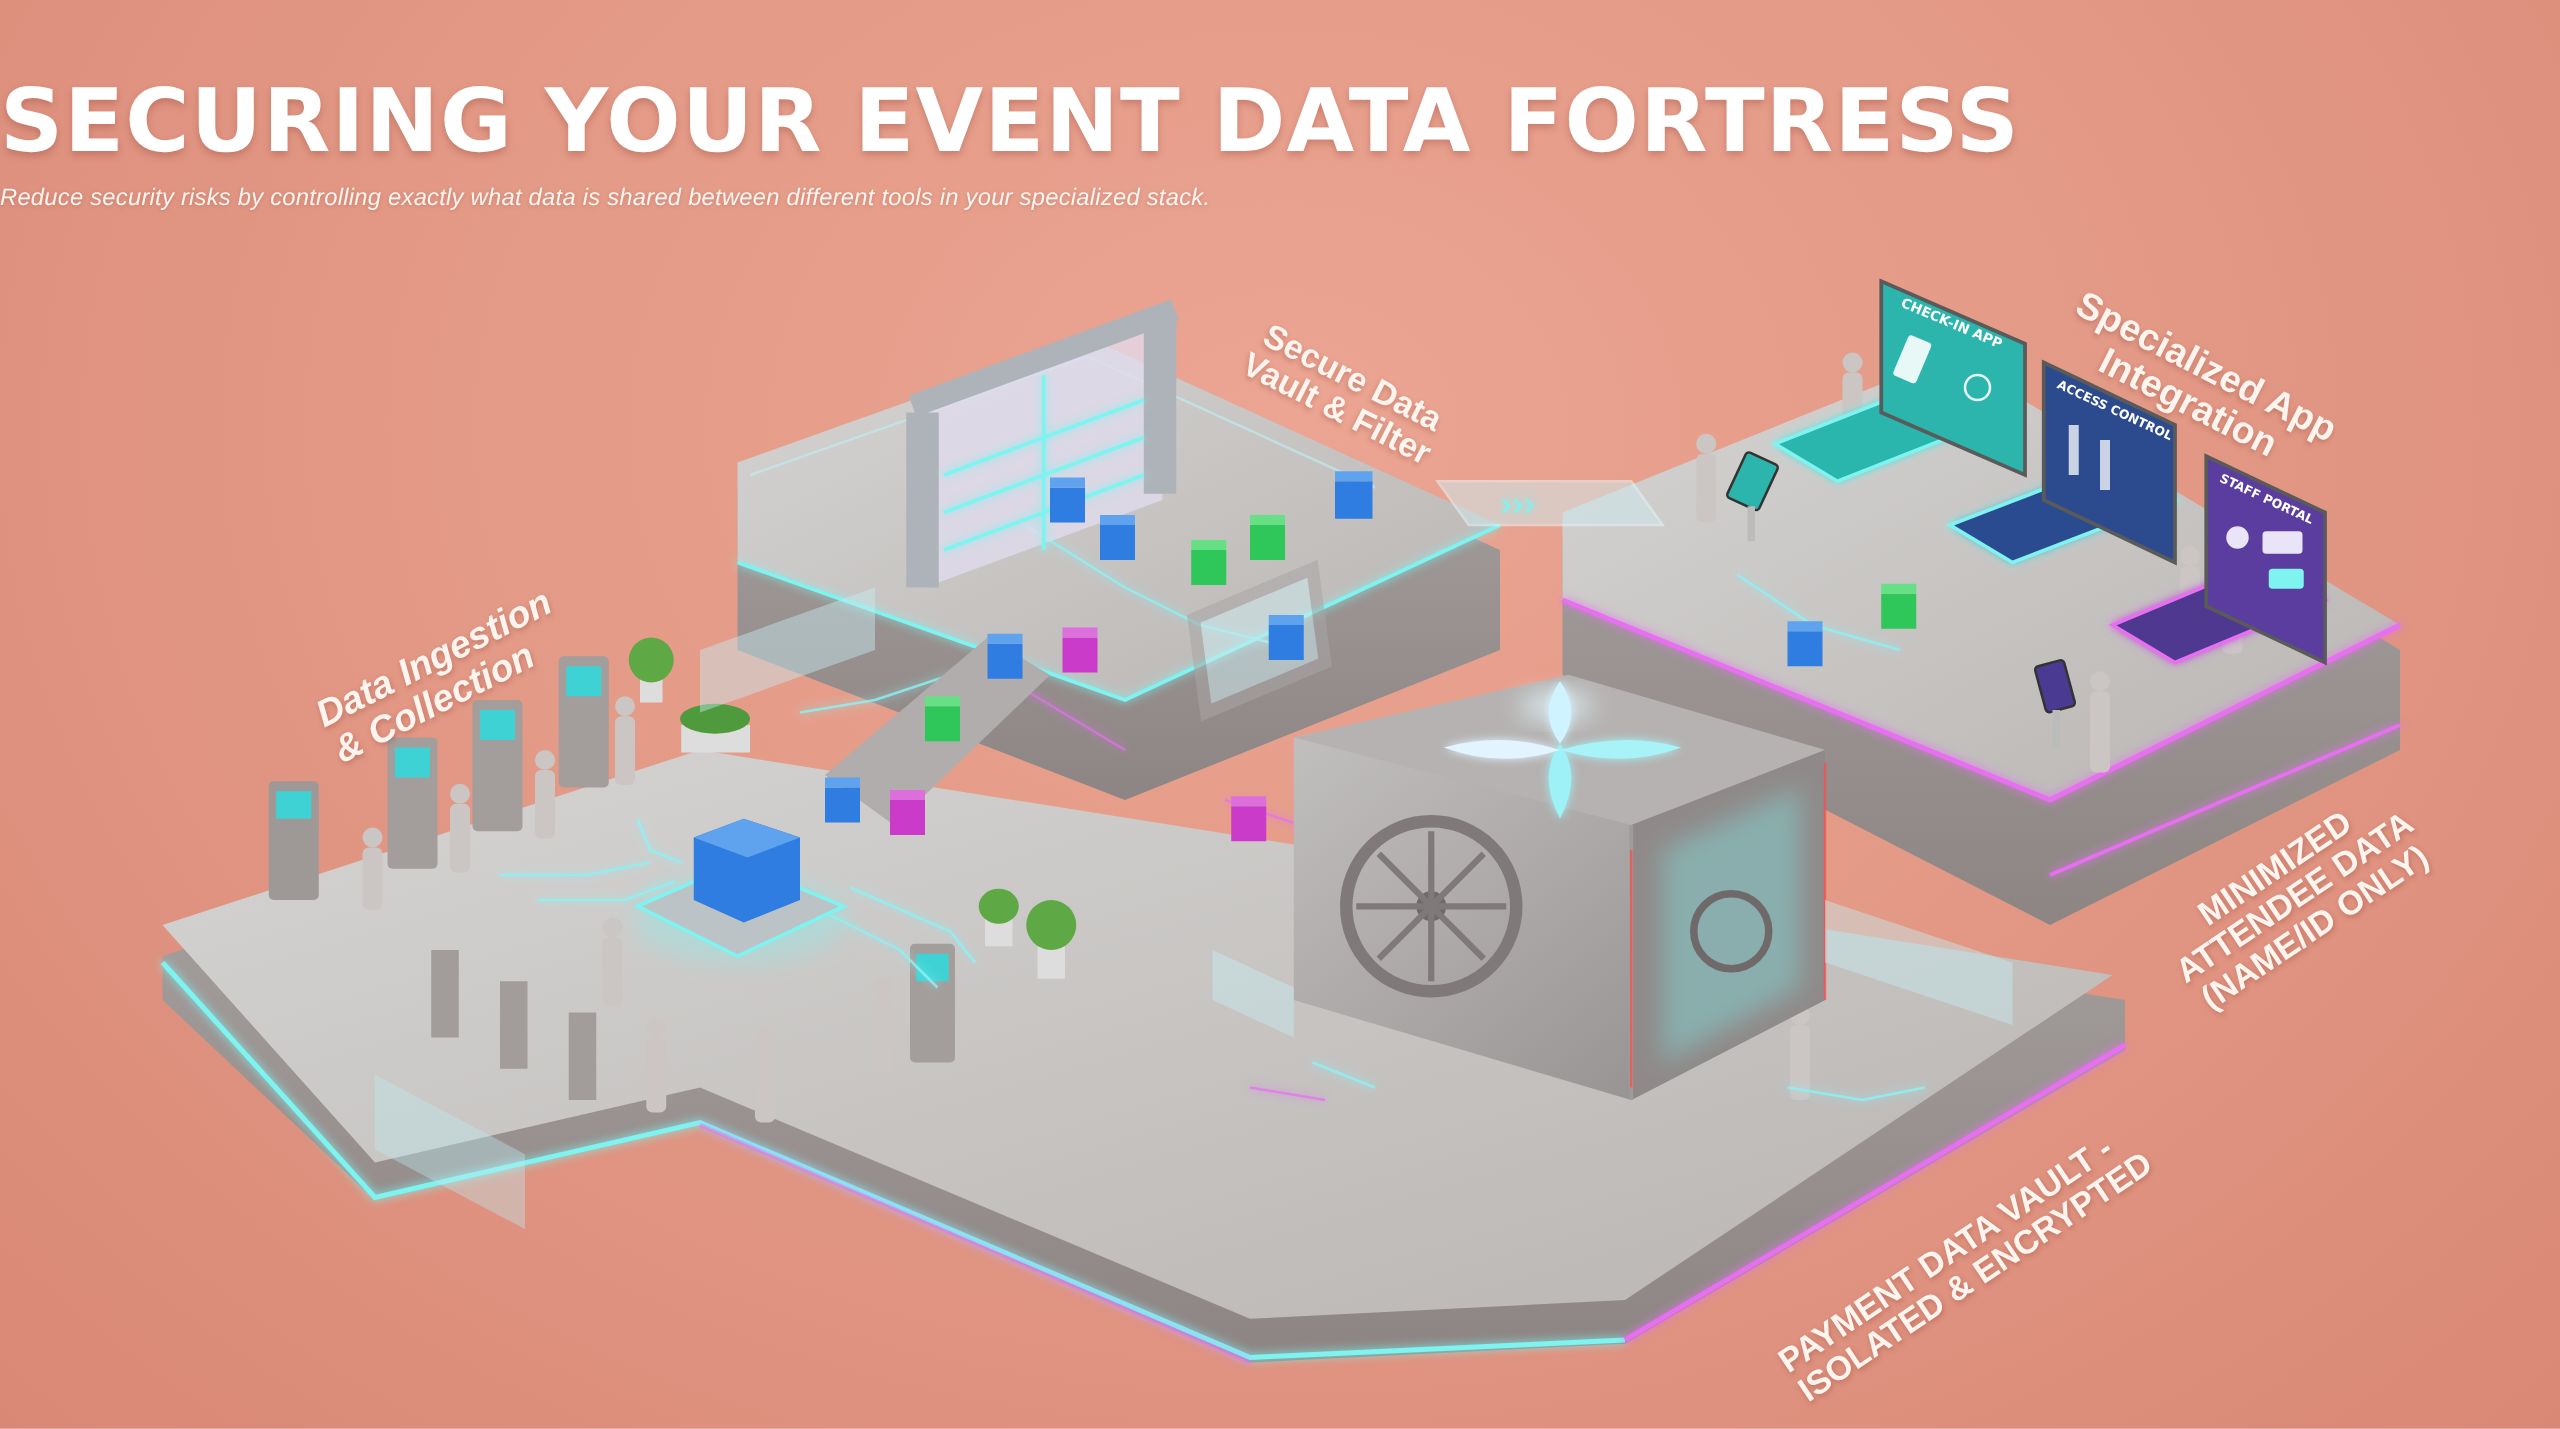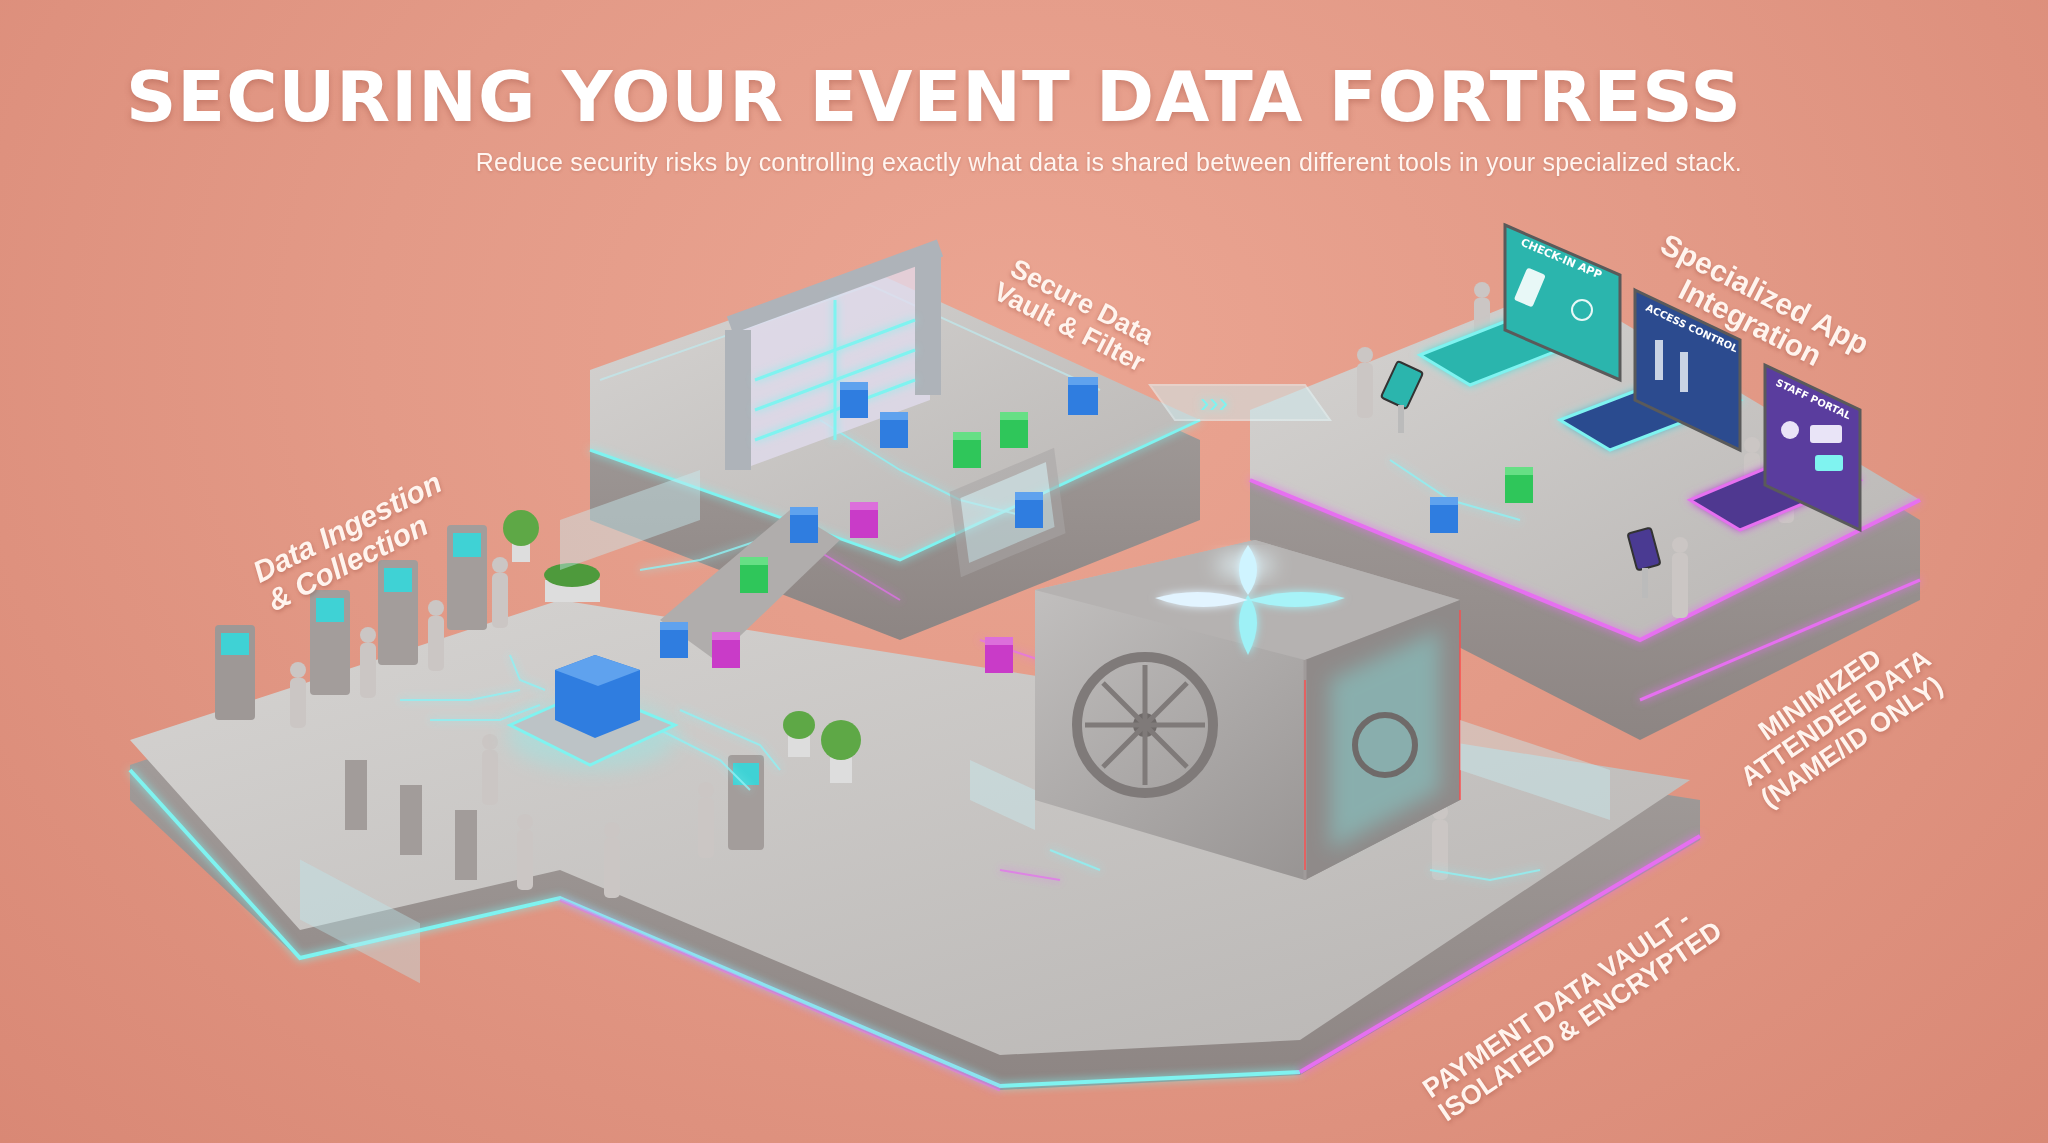--- a/index.html
+++ b/index.html
@@ -1,29 +1,30 @@
 <!DOCTYPE html>
 <html><head>
   <meta charset="utf-8">
   <style>
     html, body { margin: 0; padding: 0; }
     body {
       width: 2048px; height: 1143px; overflow: hidden; position: relative;
       background: radial-gradient(ellipse at 50% 30%, #eba592 0%, #e39a87 45%, #d98875 100%);
       font-family: "Liberation Sans", "DejaVu Sans", sans-serif;
     }
-    .header { position: absolute; left: 0; top: 52px; width: 1720px; text-align: right; z-index: 5; padding-left: 22px; }
+    .header { position: absolute; left: 0; top: 52px; width: 1720px; text-align: left; z-index: 5; }
     .title {
       font-family: "DejaVu Sans", "Liberation Sans", sans-serif;
       font-weight: bold; font-size: 70px; letter-spacing: 1px; color: #ffffff;
       text-shadow: 0 3px 6px rgba(150,70,55,0.35); line-height: 90px;
     }
     .subtitle {
-      margin-top: 6px; font-size: 25px; color: #fff5f0; letter-spacing: 0.2px;
+      margin-top: 6px; font-size: 19px; color: #fff5f0; letter-spacing: 0.2px;
       text-shadow: 0 1px 3px rgba(150,70,55,0.3);
+      font-style: italic;
     }
     svg.scene { position: absolute; left: 0; top: 0; width: 2048px; height: 1143px; }
     .zone-label {
       position: absolute; color: #fff4ee; font-weight: bold; white-space: pre;
       text-shadow: 0 2px 4px rgba(140,60,45,0.35); z-index: 6; line-height: 1.05;
       transform-origin: left top;
     }
     .lbl-ingest { left: 248px; top: 560px; font-size: 30px; font-style: italic; transform: rotate(-27deg); }
     .lbl-vault-filter { left: 1015px; top: 252px; font-size: 27px; transform: rotate(27deg); text-align: center; }
     .lbl-special { left: 1670px; top: 228px; font-size: 30px; transform: rotate(27deg); text-align: center; }

